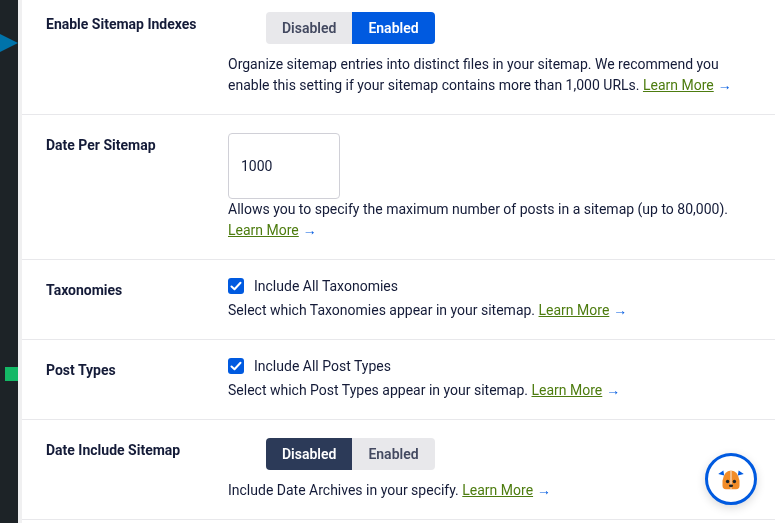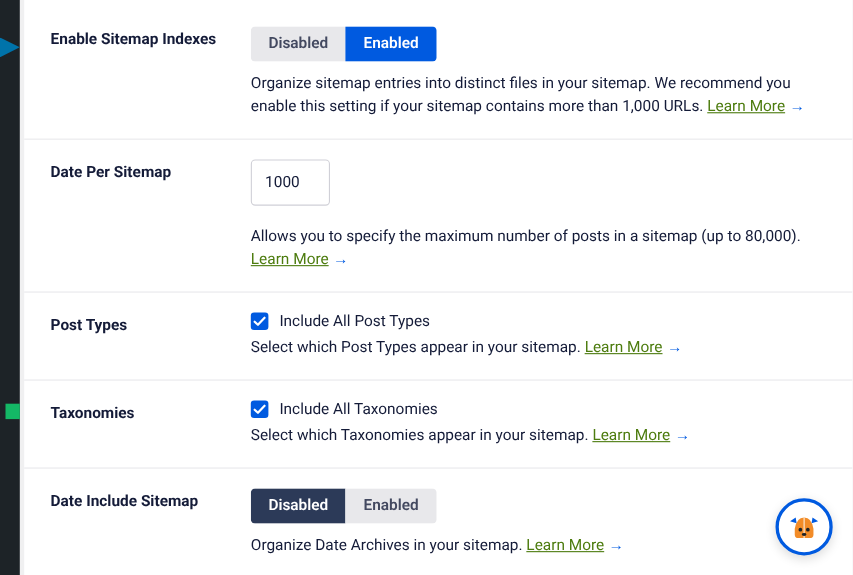--- a/index.html
+++ b/index.html
@@ -45,37 +45,38 @@
       width: 753px;
       background: #fff;
     }
     .row {
       display: flex;
       border-bottom: 1px solid #e8e8eb;
       padding: 18px 24px 18px 24px;
       align-items: flex-start;
     }
     .row:last-child { border-bottom: none; }
-    .row-first { padding-top: 24px; }
+    .row-first { padding-top: 12px; }
     .label-col {
       width: 182px;
       flex-shrink: 0;
       font-weight: 700;
       font-size: 14px;
       color: #141b38;
       padding-top: 4px;
     }
     .field-col {
       flex: 1;
     }
     .toggle-group {
       display: inline-flex;
       border-radius: 4px;
       overflow: hidden;
       margin-bottom: 10px;
+      margin-left: 38px;
     }
     .toggle-btn {
       border: none;
       padding: 8px 16px;
       font-size: 14px;
       font-weight: 600;
       cursor: pointer;
       background: #e8e8eb;
       color: #434960;
       font-family: inherit;
@@ -89,24 +90,24 @@
       color: #fff;
     }
     .desc {
       font-size: 14px;
       color: #141b38;
       line-height: 1.5;
     }
     .input-text {
       border: 1px solid #d0d0d7;
       border-radius: 4px;
-      padding: 12px 12px;
-      font-size: 14px;
-      width: 72px;
-      margin-bottom: 18px;
+      padding: 24px 12px;
+      font-size: 14px;
+      width: 112px;
+      margin-bottom: 0;
       font-family: inherit;
       color: #141b38;
     }
     .link {
       color: #4d7c0f;
       text-decoration: underline;
       cursor: pointer;
     }
     .arrow {
       color: #005ae0;
@@ -182,62 +183,62 @@
     <div class="label-col">Date Per Sitemap</div>
     <div class="field-col">
       <input class="input-text" type="text" value="1000" style="">
       <div class="desc">
         <span>Allows you to specify the maximum number of posts in a sitemap (up to 80,000). </span><a class="link">Learn More</a><span class="arrow">→</span>
       </div>
     </div>
   </div>
 
   <div class="row">
+    <div class="label-col">Taxonomies</div>
+    <div class="field-col">
+      <div class="chk-row">
+        <div class="chk">
+          <svg viewBox="0 0 12 12">
+              <path d="M1.5 6.5 L4.5 9.2 L10.5 2.8" stroke="#fff" stroke-width="2" fill="none" stroke-linecap="round" stroke-linejoin="round"></path>
+            </svg>
+        </div>
+        <span class="chk-label">Include All Taxonomies</span>
+      </div>
+      <div class="desc">
+        <span>Select which Taxonomies appear in your sitemap. </span><a class="link">Learn More</a><span class="arrow">→</span>
+      </div>
+    </div>
+  </div>
+
+  <div class="row">
     <div class="label-col">Post Types</div>
     <div class="field-col">
       <div class="chk-row">
         <div class="chk">
           <svg viewBox="0 0 12 12">
               <path d="M1.5 6.5 L4.5 9.2 L10.5 2.8" stroke="#fff" stroke-width="2" fill="none" stroke-linecap="round" stroke-linejoin="round"></path>
             </svg>
         </div>
         <span class="chk-label">Include All Post Types</span>
       </div>
       <div class="desc">
         <span>Select which Post Types appear in your sitemap. </span><a class="link">Learn More</a><span class="arrow">→</span>
       </div>
     </div>
   </div>
 
   <div class="row">
-    <div class="label-col">Taxonomies</div>
-    <div class="field-col">
-      <div class="chk-row">
-        <div class="chk">
-          <svg viewBox="0 0 12 12">
-              <path d="M1.5 6.5 L4.5 9.2 L10.5 2.8" stroke="#fff" stroke-width="2" fill="none" stroke-linecap="round" stroke-linejoin="round"></path>
-            </svg>
-        </div>
-        <span class="chk-label">Include All Taxonomies</span>
-      </div>
-      <div class="desc">
-        <span>Select which Taxonomies appear in your sitemap. </span><a class="link">Learn More</a><span class="arrow">→</span>
-      </div>
-    </div>
-  </div>
-
-  <div class="row">
     <div class="label-col">Date Include Sitemap</div>
     <div class="field-col">
       <div class="toggle-group">
         <button class="toggle-btn active-dark">Disabled</button>
         <button class="toggle-btn">Enabled</button>
       </div>
       <div class="desc">
-        <span>Organize Date Archives in your sitemap. </span><a class="link">Learn More</a><span class="arrow">→</span>
+        <span>Include Date Archives in your specify. </span><a class="link">Learn More</a><span class="arrow">→</span>
       </div>
     </div>
   </div>
 
   <div class="row">
     <div class="label-col">Author Sitemap</div>
     <div class="field-col">
       <div class="toggle-group">
         <button class="toggle-btn active-dark">Disabled</button>
         <button class="toggle-btn">Enabled</button>

